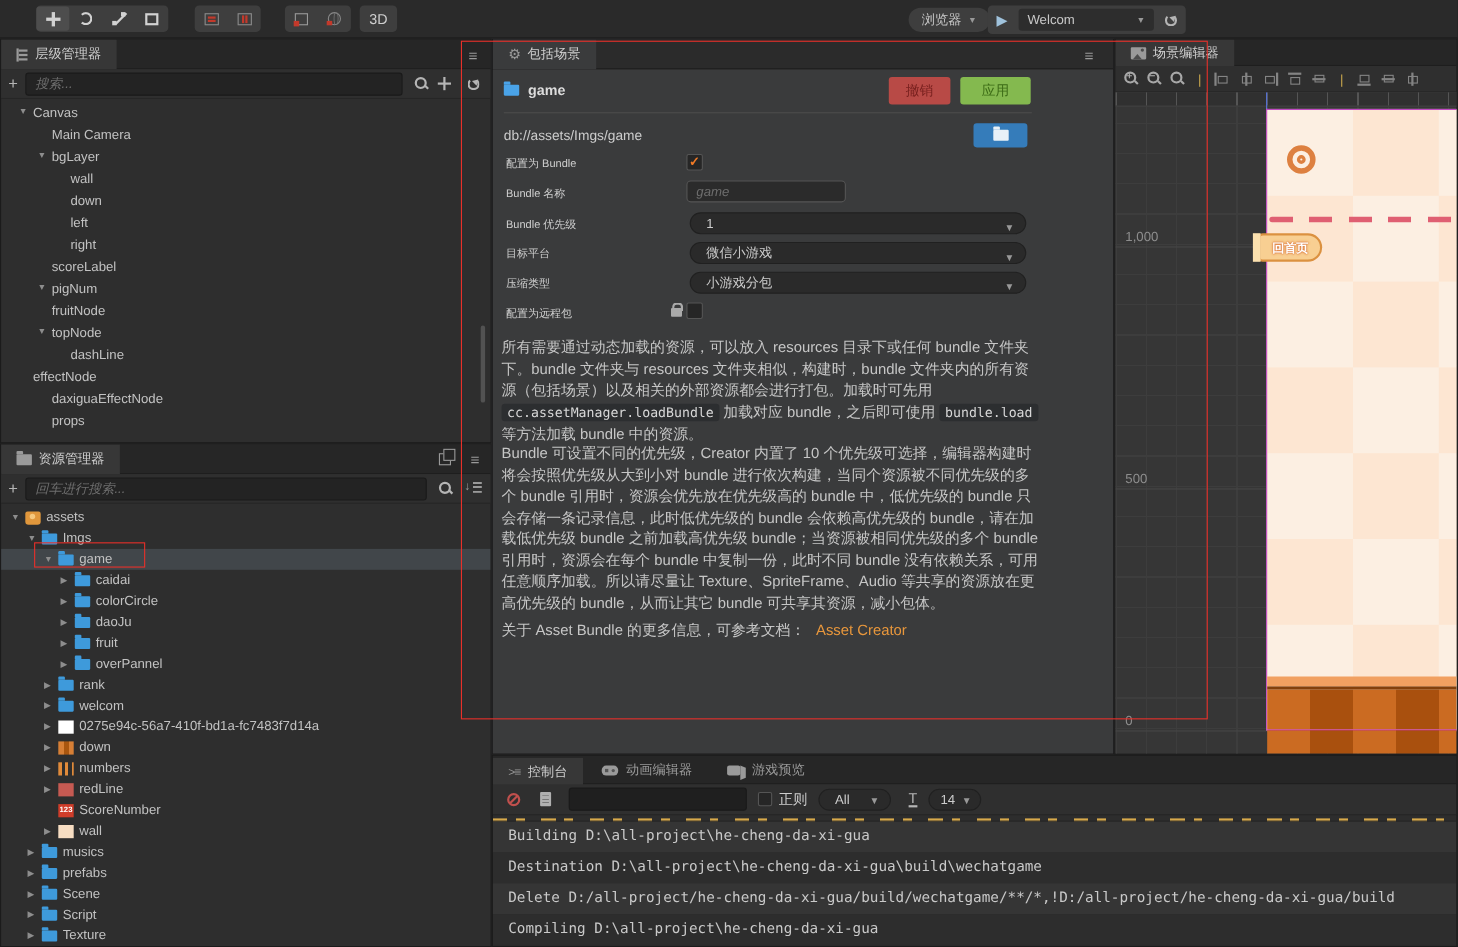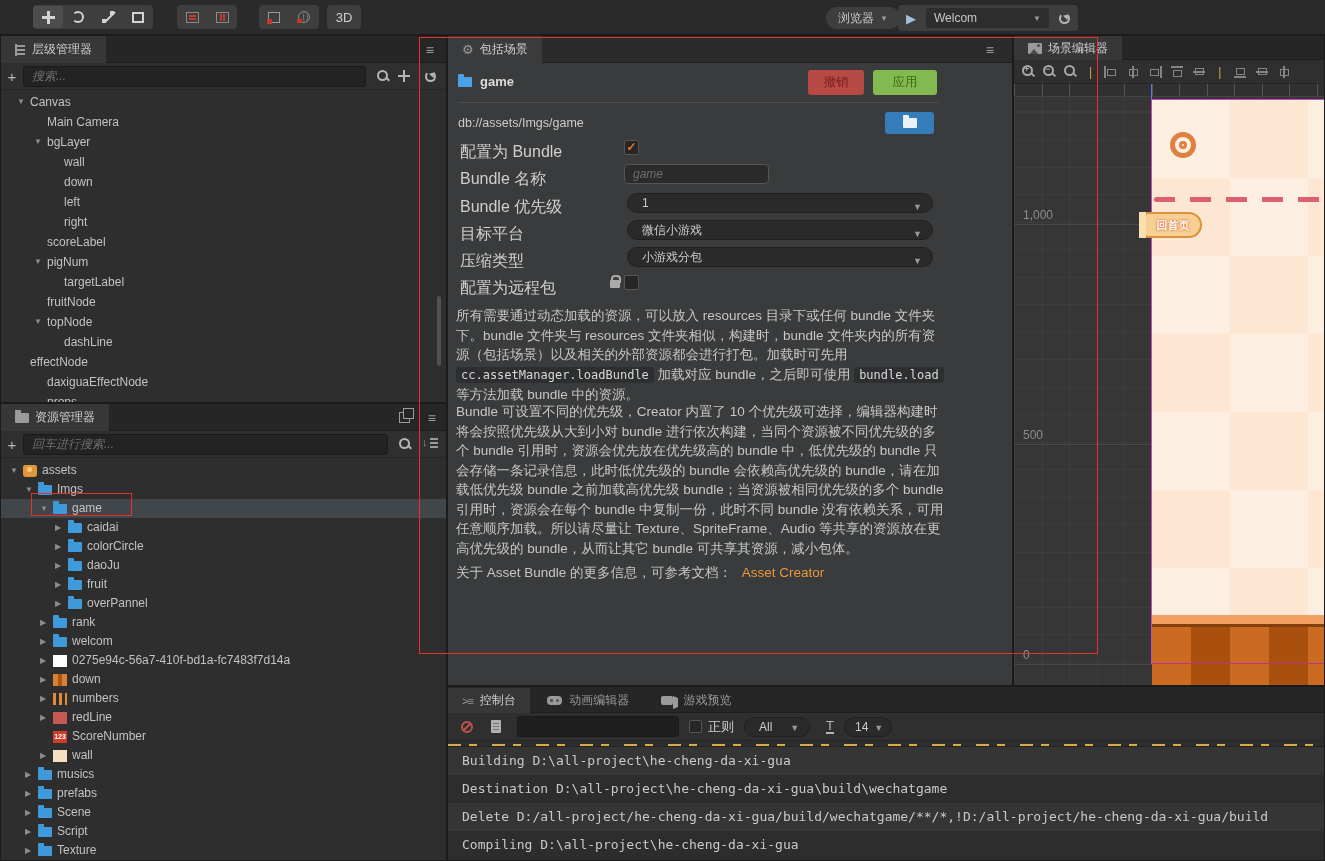--- a/index.html
+++ b/index.html
@@ -115,21 +115,21 @@
   .a-folder::before { content:""; position:absolute; top:-3px; left:0; width:6px; height:3px;
     background:inherit; border-radius:1px 1px 0 0; }
   .a-db { background:#e0973c; border-radius:2px 2px 3px 3px; }
   .a-db::after { content:""; position:absolute; left:4px; top:2px; width:5px; height:5px;
     border-radius:50%; background:#f6c87e; }
   .a-white { background:#fff; } .a-red { background:#c65a52; } .a-wall { background:#f7ddc2; }
   .a-down { background:linear-gradient(90deg,#d77f35 0 34%,#a9560f 34% 67%,#d77f35 67%); }
   .a-num { background:repeating-linear-gradient(90deg,#e08a3a 0 3px,transparent 3px 6px); }
   .a-score { background:#cf3d2a; color:#fff; font-size:7px; line-height:12px; text-align:center; font-weight:bold; }
   
-  .formlabel { position:absolute; left:12px; color:#cfcfcf; font-size:16px; }
+  .formlabel { position:absolute; left:12px; color:#cfcfcf; font-size:10px; }
   .selectbox { position:absolute; left:179px; width:306px; height:20px; background:#2a2a2a;
     border:1px solid #202020; border-radius:10px; color:#ccc; font-size:12px; line-height:18px;
     padding:0 14px; }
   .selectbox .arr { position:absolute; right:10px; top:4px; font-size:9px; color:#999; }
   .checkbox { position:absolute; width:15px; height:15px; background:#262626; border:1px solid #555;
     border-radius:2px; text-align:center; line-height:13px; }
   .checkbox.on { color:#f07a26; font-weight:bold; font-size:12px; }
   code.chip { background:#2c2e30; border-radius:3px; padding:1px 5px; font-family:"DejaVu Sans Mono", monospace;
     font-size:12px; color:#d8d8d8; }
   
@@ -238,24 +238,20 @@
         <span>right</span>
       </div>
       <div class="trow" style="height: 20px; line-height: 20px; padding-left: 33px;">
         <span class="caret"></span>
         <span>scoreLabel</span>
       </div>
       <div class="trow" style="height: 20px; line-height: 20px; padding-left: 33px;">
         <span class="caret">▼</span>
         <span>pigNum</span>
       </div>
-      <div class="trow" style="height: 20px; line-height: 20px; padding-left: 50px;">
-        <span class="caret"></span>
-        <span>targetLabel</span>
-      </div>
       <div class="trow" style="height: 20px; line-height: 20px; padding-left: 33px;">
         <span class="caret"></span>
         <span>fruitNode</span>
       </div>
       <div class="trow" style="height: 20px; line-height: 20px; padding-left: 33px;">
         <span class="caret">▼</span>
         <span>topNode</span>
       </div>
       <div class="trow" style="height: 20px; line-height: 20px; padding-left: 50px;">
         <span class="caret"></span>

